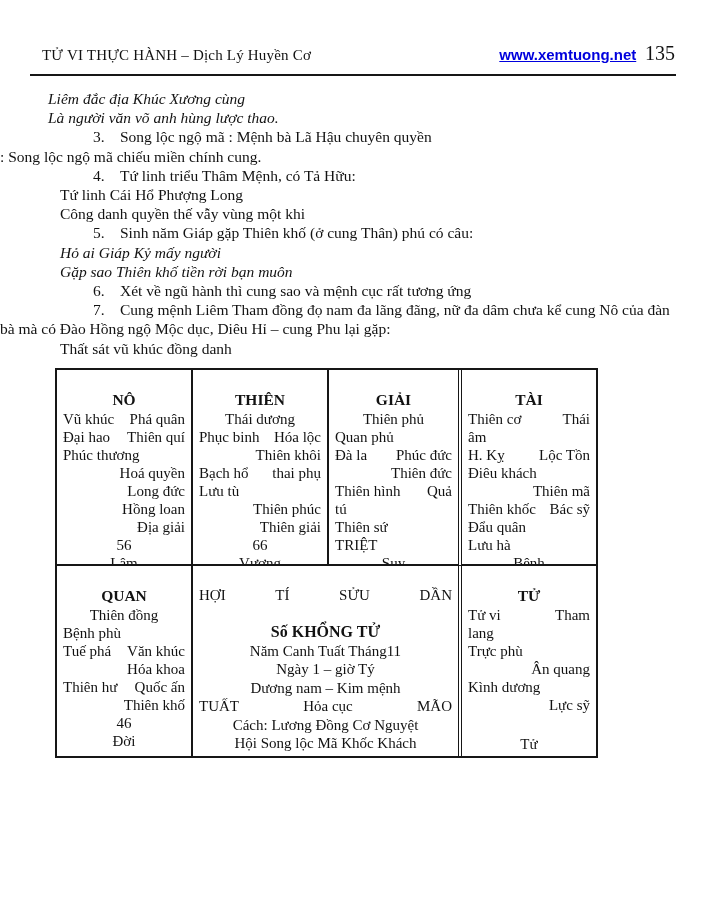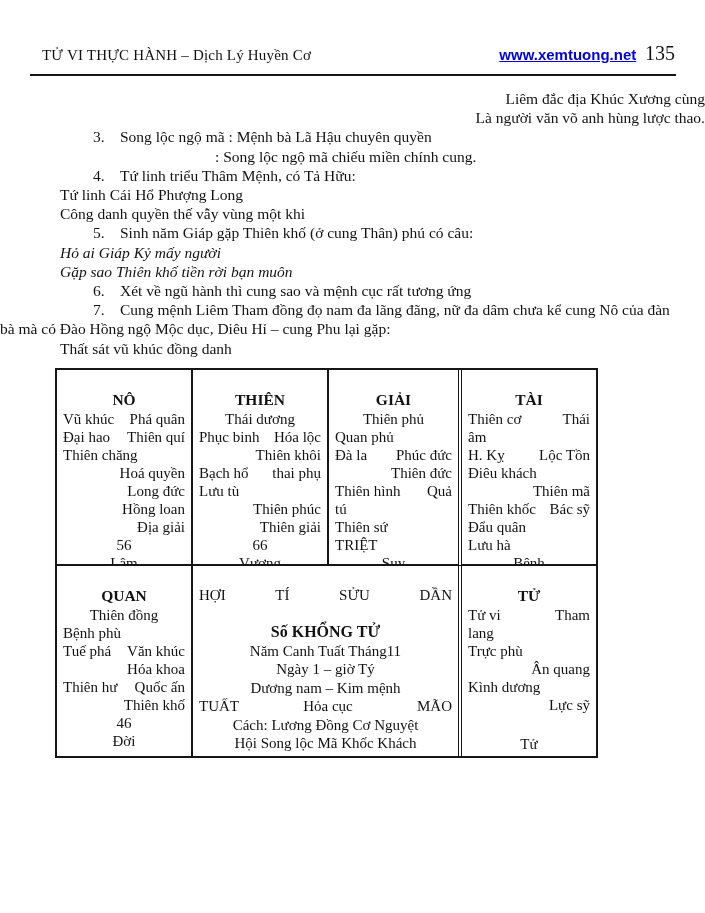--- a/index.html
+++ b/index.html
@@ -26,26 +26,26 @@
     cursor:pointer;
   }
   .page-num { font-size:20px; color:#121212; margin-left:5px; }
   .rule {
     border:none; border-top:2px solid #161616;
     margin:9px 29px 0 30px;
   }
   
   .bodytext { margin-top:13px; font-size:15.5px; line-height:19.2px; }
   .bodytext div { white-space:nowrap; }
-  .verse { padding-left:110px;text-align:right; }
+  .verse { font-style:italic; padding-left:48px; }
   .flush  { padding-left:60px; }
   .flush.it { font-style:italic; }
   .item { display:flex; padding-left:93px; }
   .item .num { width:27px; flex:0 0 27px; }
-  .cont3 { padding-left:215px; }
+  .cont3 { }
   .wrap7 { }
   
   .chart {
     margin:10px 0 0 55px;
     width:543px; height:390px;
     border:2px solid #161616;
     display:grid;
     grid-template-columns:136px 136px 129px 1fr;
     grid-template-rows:196px 1fr;
     font-size:15px;
@@ -130,21 +130,21 @@
         <span class="s">Vũ khúc</span>
         <span class="m"></span>
         <span class="s r">Phá quân</span>
       </div>
     <div class="ln">
         <span class="s">Đại hao</span>
         <span class="m"></span>
         <span class="s r">Thiên quí</span>
       </div>
     <div class="ln">
-        <span class="s">Thiên chăng</span>
+        <span class="s">Phúc thương</span>
         <span class="m"></span>
         <span class="s r"></span>
       </div>
     <div class="ln">
         <span class="s"></span>
         <span class="m"></span>
         <span class="s r">Hoá quyền</span>
       </div>
     <div class="ln">
         <span class="s"></span>

